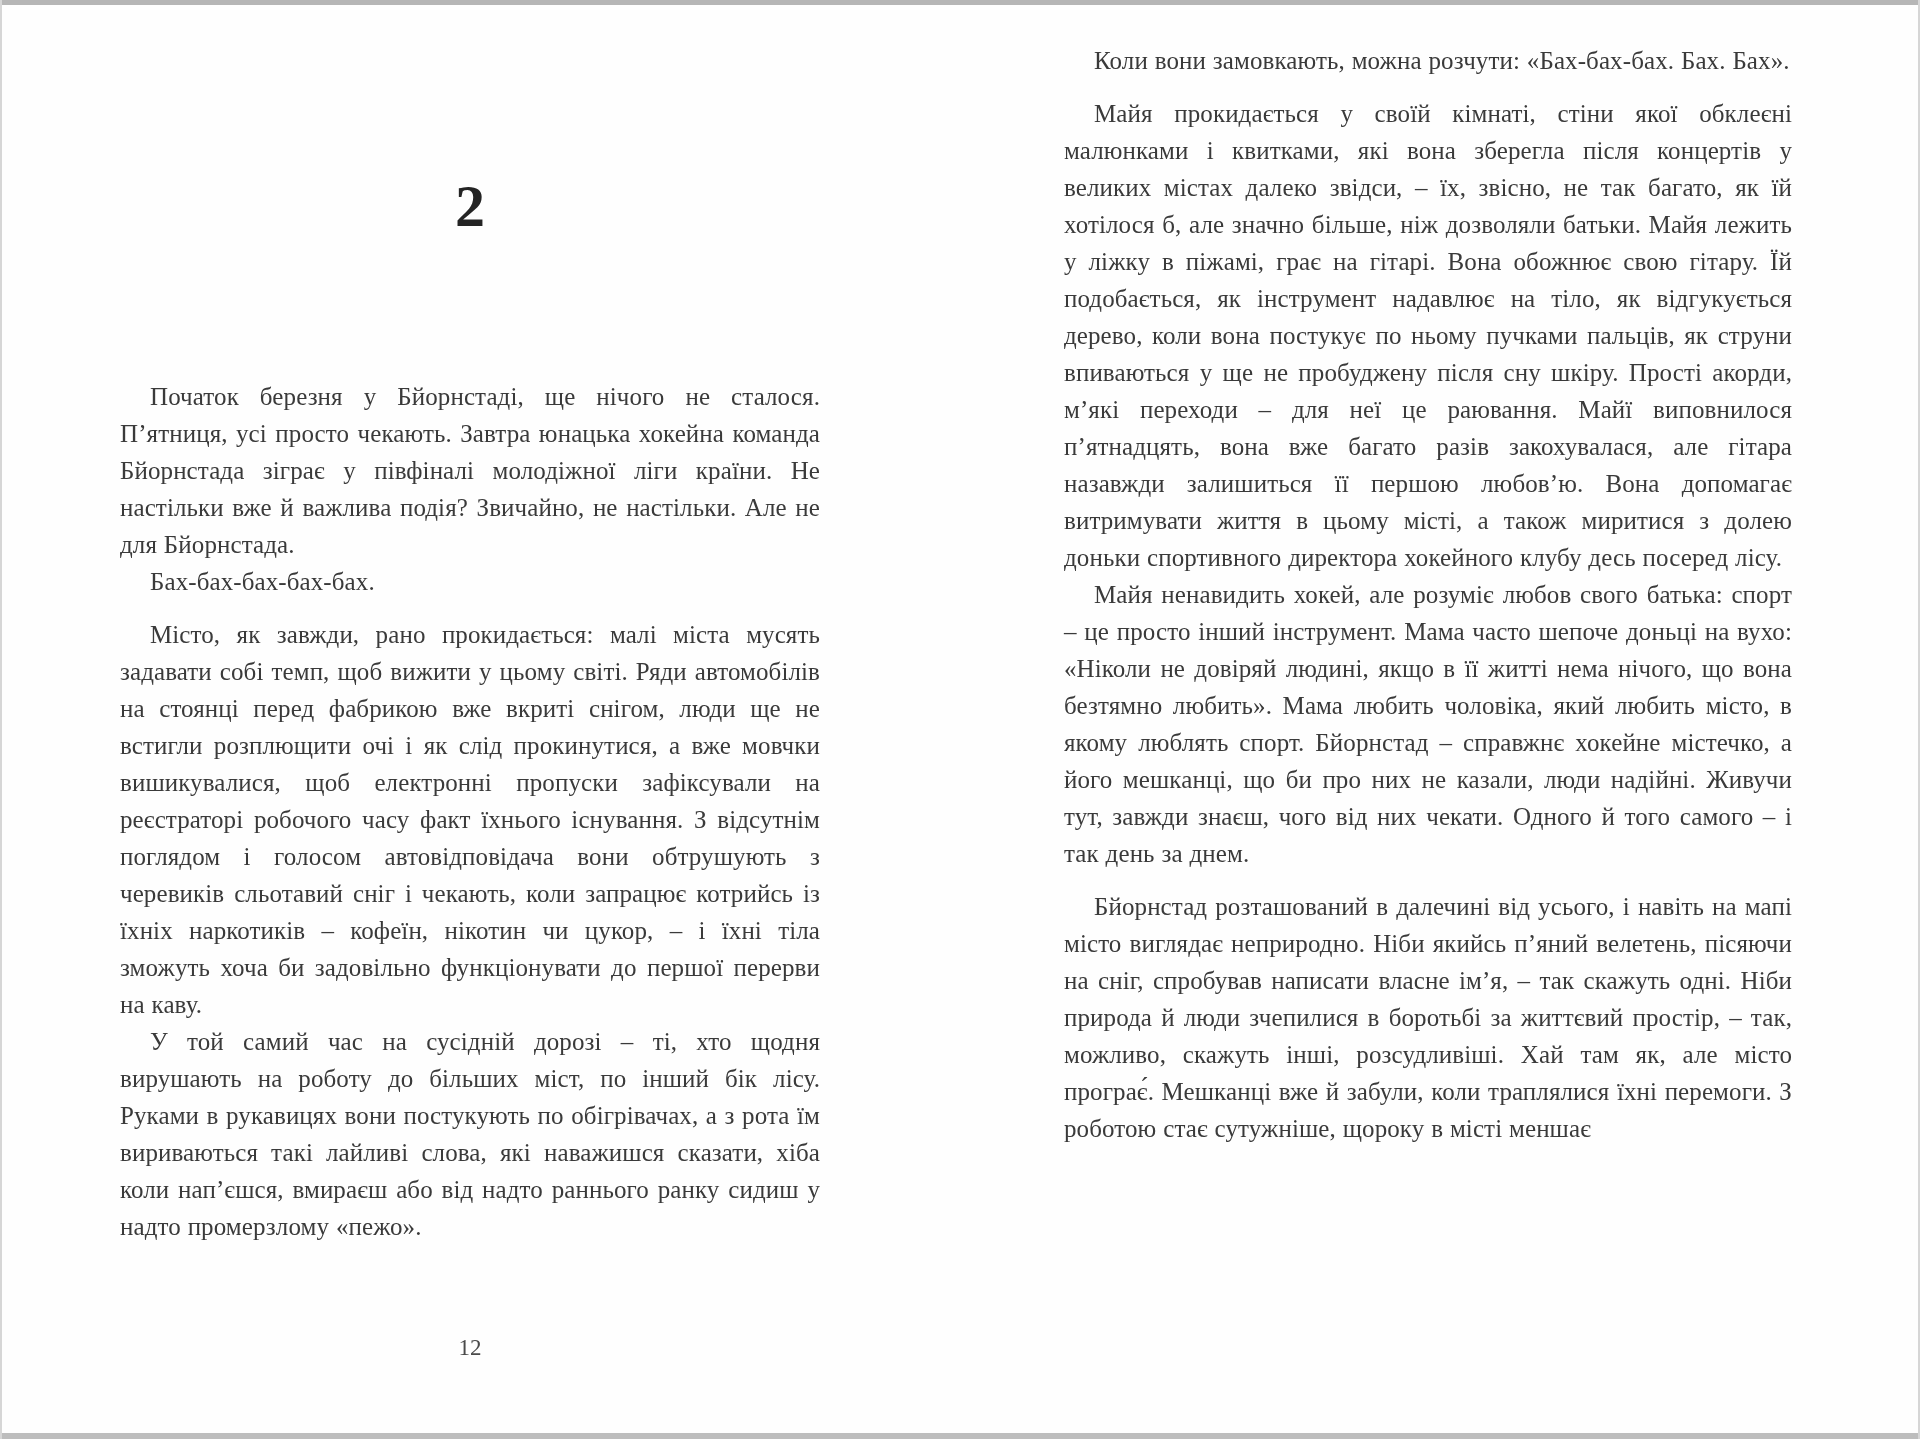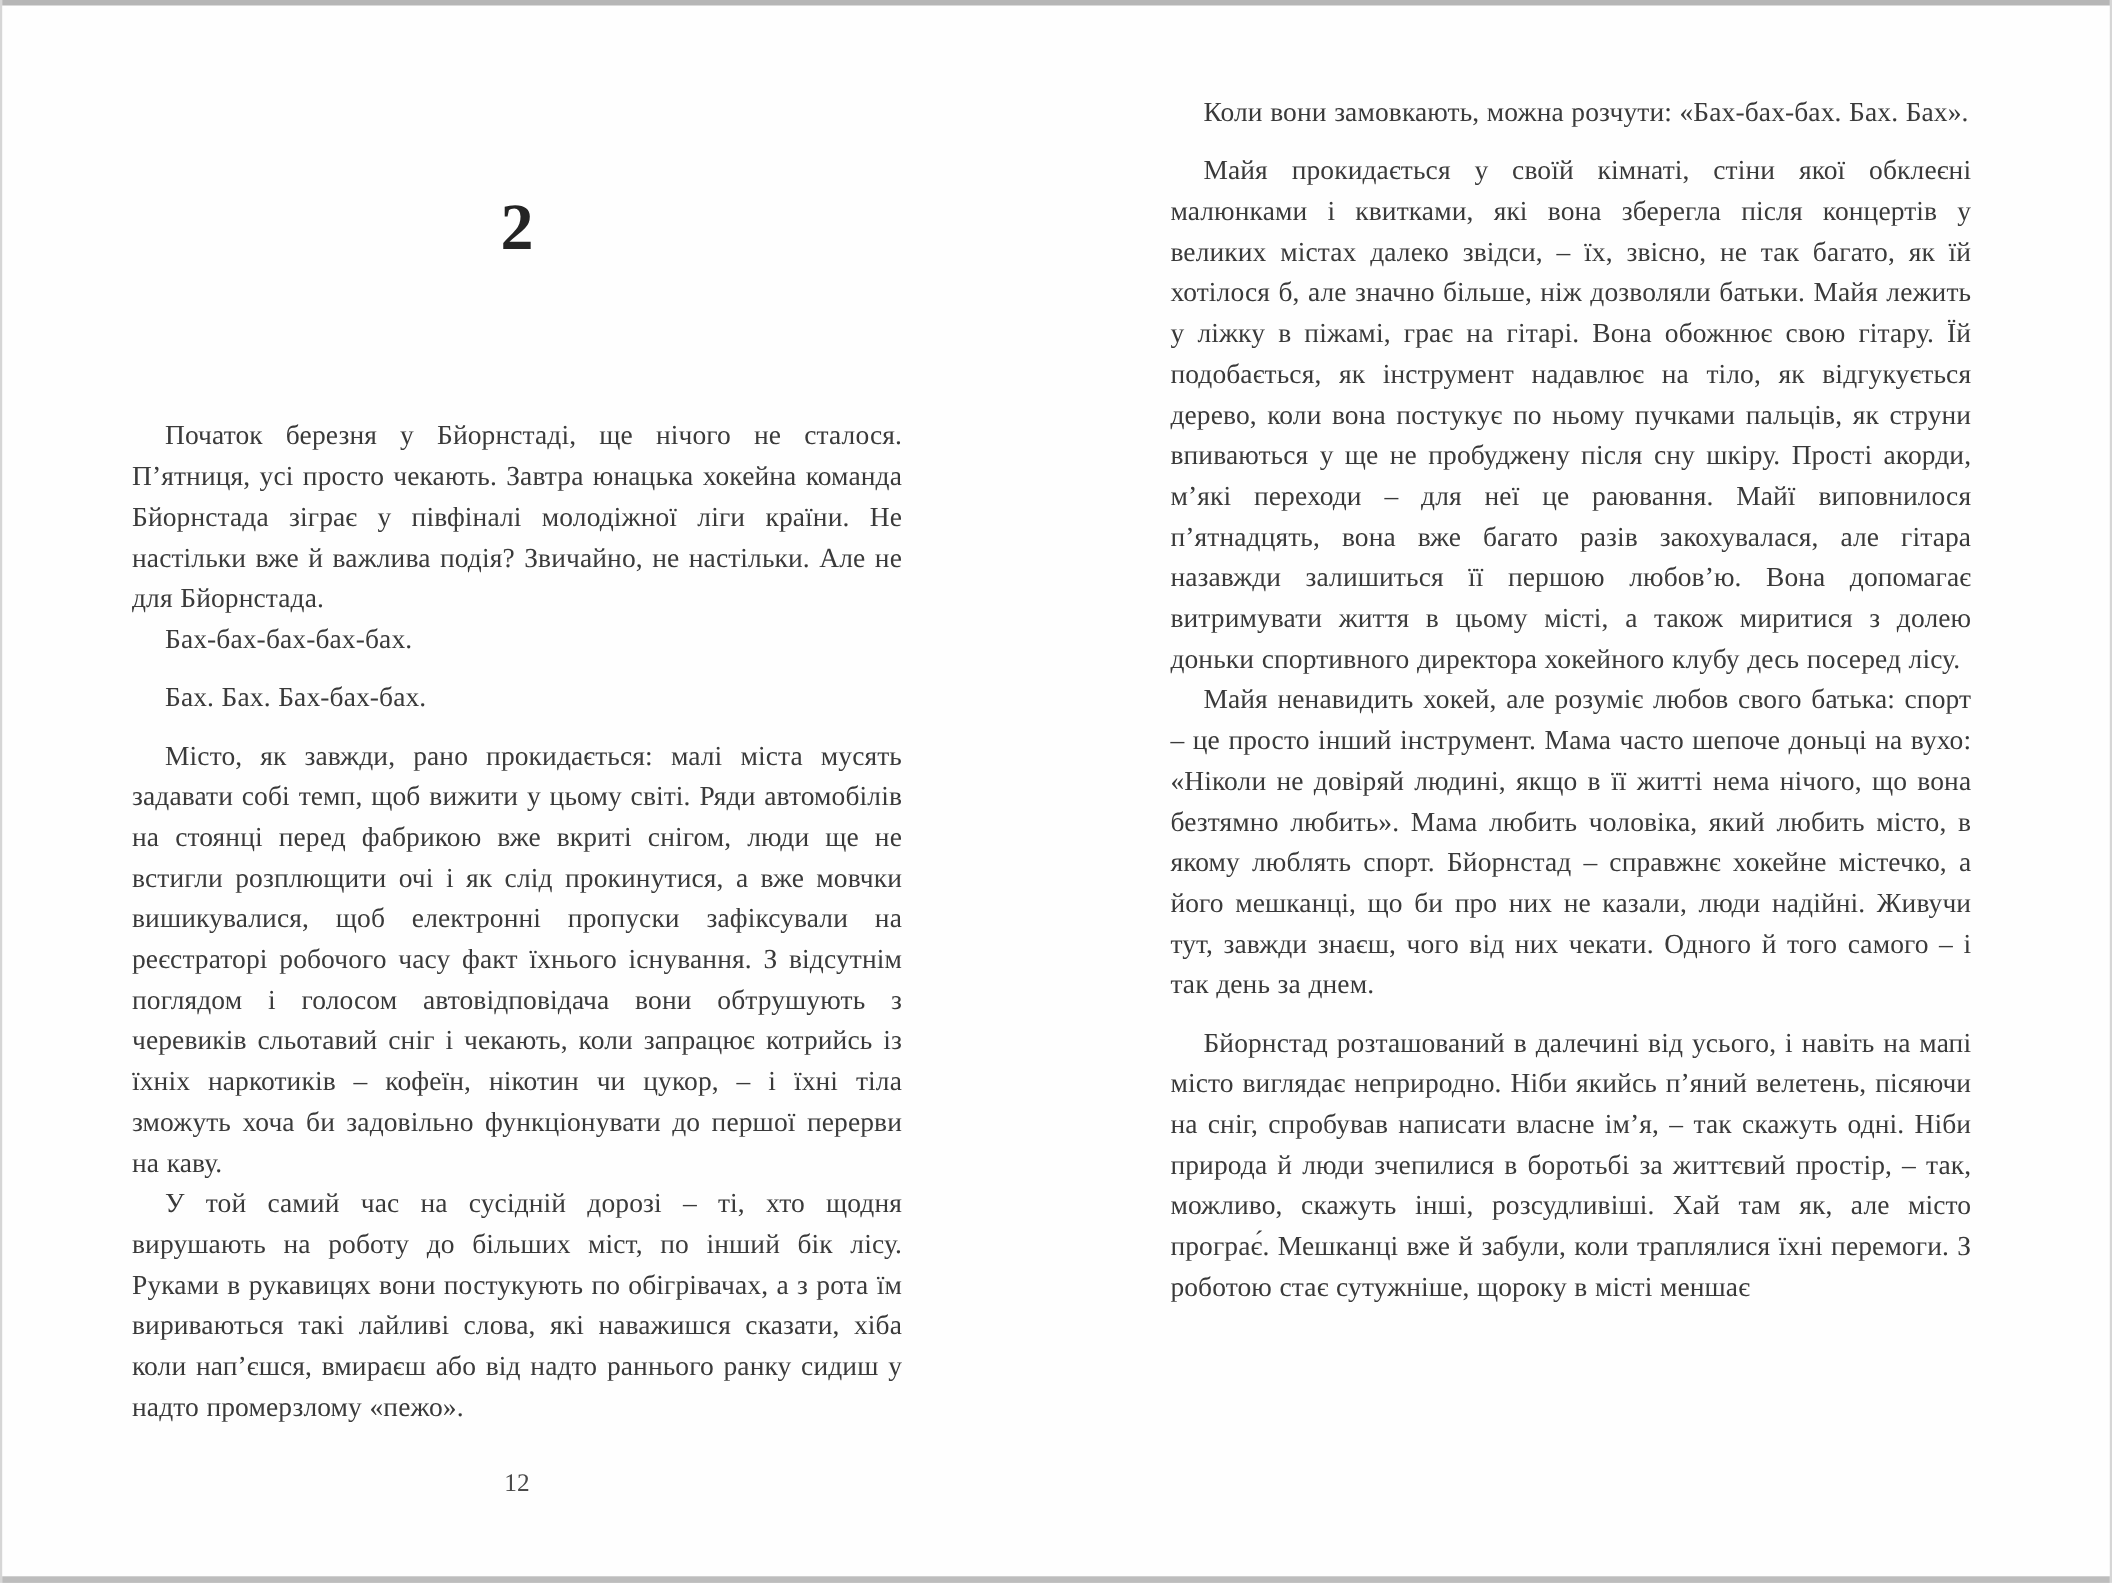--- a/index.html
+++ b/index.html
@@ -11,21 +11,21 @@
   }
   .spread{
     position:absolute;inset:0;background:#fefefe;
     border-left:2px solid #d6d6d6;border-right:2px solid #d6d6d6;
     box-sizing:border-box;
   }
   .edge-top{position:absolute;top:0;left:0;right:0;height:5px;background:#b6b6b6;}
   .edge-bottom{position:absolute;bottom:0;left:0;right:0;height:6px;background:#bdbdbd;}
   .col{position:absolute;top:0;box-sizing:border-box;}
   .col-left{left:118px;width:700px;}
-  .col-right{left:1062px;width:728px;padding-top:84px;}
+  .col-right{left:1062px;width:728px;padding-top:42px;}
   .chapter{
     margin:176px 0 142px 0;
     text-align:center;
     font-size:60px;line-height:60px;font-weight:bold;color:#242424;
   }
   .para{
     margin:0;
     font-size:25px;line-height:37px;
     text-align:justify;text-indent:30px;
     word-spacing:0.5px;letter-spacing:0.1px;
@@ -41,21 +41,20 @@
 </head>
 <body>
 
 <div class="spread">
   <div class="edge-top"></div>
 
   <div class="col col-left">
     <div class="chapter">2</div>
     <p class="para gap">Початок березня у Бйорнстаді, ще нічого не сталося. П’ятниця, усі просто чекають. Завтра юнацька хокейна команда Бйорнстада зіграє у півфіналі молодіжної ліги країни. Не настільки вже й важлива подія? Звичайно, не настільки. Але не для Бйорнстада.</p>
     <p class="para">Бах-бах-бах-бах-бах.</p>
-    <p class="para gap">Бах. Бах. Бах-бах-бах.</p>
     <p class="para gap">Місто, як завжди, рано прокидається: малі міста мусять задавати собі темп, щоб вижити у цьому світі. Ряди автомобілів на стоянці перед фабрикою вже вкриті снігом, люди ще не встигли розплющити очі і як слід прокинутися, а вже мовчки вишикувалися, щоб електронні пропуски зафіксували на реєстраторі робочого часу факт їхнього існування. З відсутнім поглядом і голосом автовідповідача вони обтрушують з черевиків сльотавий сніг і чекають, коли запрацює котрийсь із їхніх наркотиків – кофеїн, нікотин чи цукор, – і їхні тіла зможуть хоча би задовільно функціонувати до першої перерви на каву.</p>
     <p class="para">У той самий час на сусідній дорозі – ті, хто щодня вирушають на роботу до більших міст, по інший бік лісу. Руками в рукавицях вони постукують по обігрівачах, а з рота їм вириваються такі лайливі слова, які наважишся сказати, хіба коли нап’єшся, вмираєш або від надто раннього ранку сидиш у надто промерзлому «пежо».</p>
   </div>
 
   <div class="col col-right">
     <p class="para">Коли вони замовкають, можна розчути: «Бах-бах-бах. Бах. Бах».</p>
     <p class="para gap">Майя прокидається у своїй кімнаті, стіни якої обклеєні малюнками і квитками, які вона зберегла після концертів у великих містах далеко звідси, – їх, звісно, не так багато, як їй хотілося б, але значно більше, ніж дозволяли батьки. Майя лежить у ліжку в піжамі, грає на гітарі. Вона обожнює свою гітару. Їй подобається, як інструмент надавлює на тіло, як відгукується дерево, коли вона постукує по ньому пучками пальців, як струни впиваються у ще не пробуджену після сну шкіру. Прості акорди, м’які переходи – для неї це раювання. Майї виповнилося п’ятнадцять, вона вже багато разів закохувалася, але гітара назавжди залишиться її першою любов’ю. Вона допомагає витримувати життя в цьому місті, а також миритися з долею доньки спортивного директора хокейного клубу десь посеред лісу.</p>
     <p class="para">Майя ненавидить хокей, але розуміє любов свого батька: спорт – це просто інший інструмент. Мама часто шепоче доньці на вухо: «Ніколи не довіряй людині, якщо в її житті нема нічого, що вона безтямно любить». Мама любить чоловіка, який любить місто, в якому люблять спорт. Бйорнстад – справжнє хокейне містечко, а його мешканці, що би про них не казали, люди надійні. Живучи тут, завжди знаєш, чого від них чекати. Одного й того самого – і так день за днем.</p>
     <p class="para gap">Бйорнстад розташований в далечині від усього, і навіть на мапі місто виглядає неприродно. Ніби якийсь п’яний велетень, пісяючи на сніг, спробував написати власне ім’я, – так скажуть одні. Ніби природа й люди зчепилися в боротьбі за життєвий простір, – так, можливо, скажуть інші, розсудливіші. Хай там як, але місто програє́. Мешканці вже й забули, коли траплялися їхні перемоги. З роботою стає сутужніше, щороку в місті меншає</p>
   </div>

